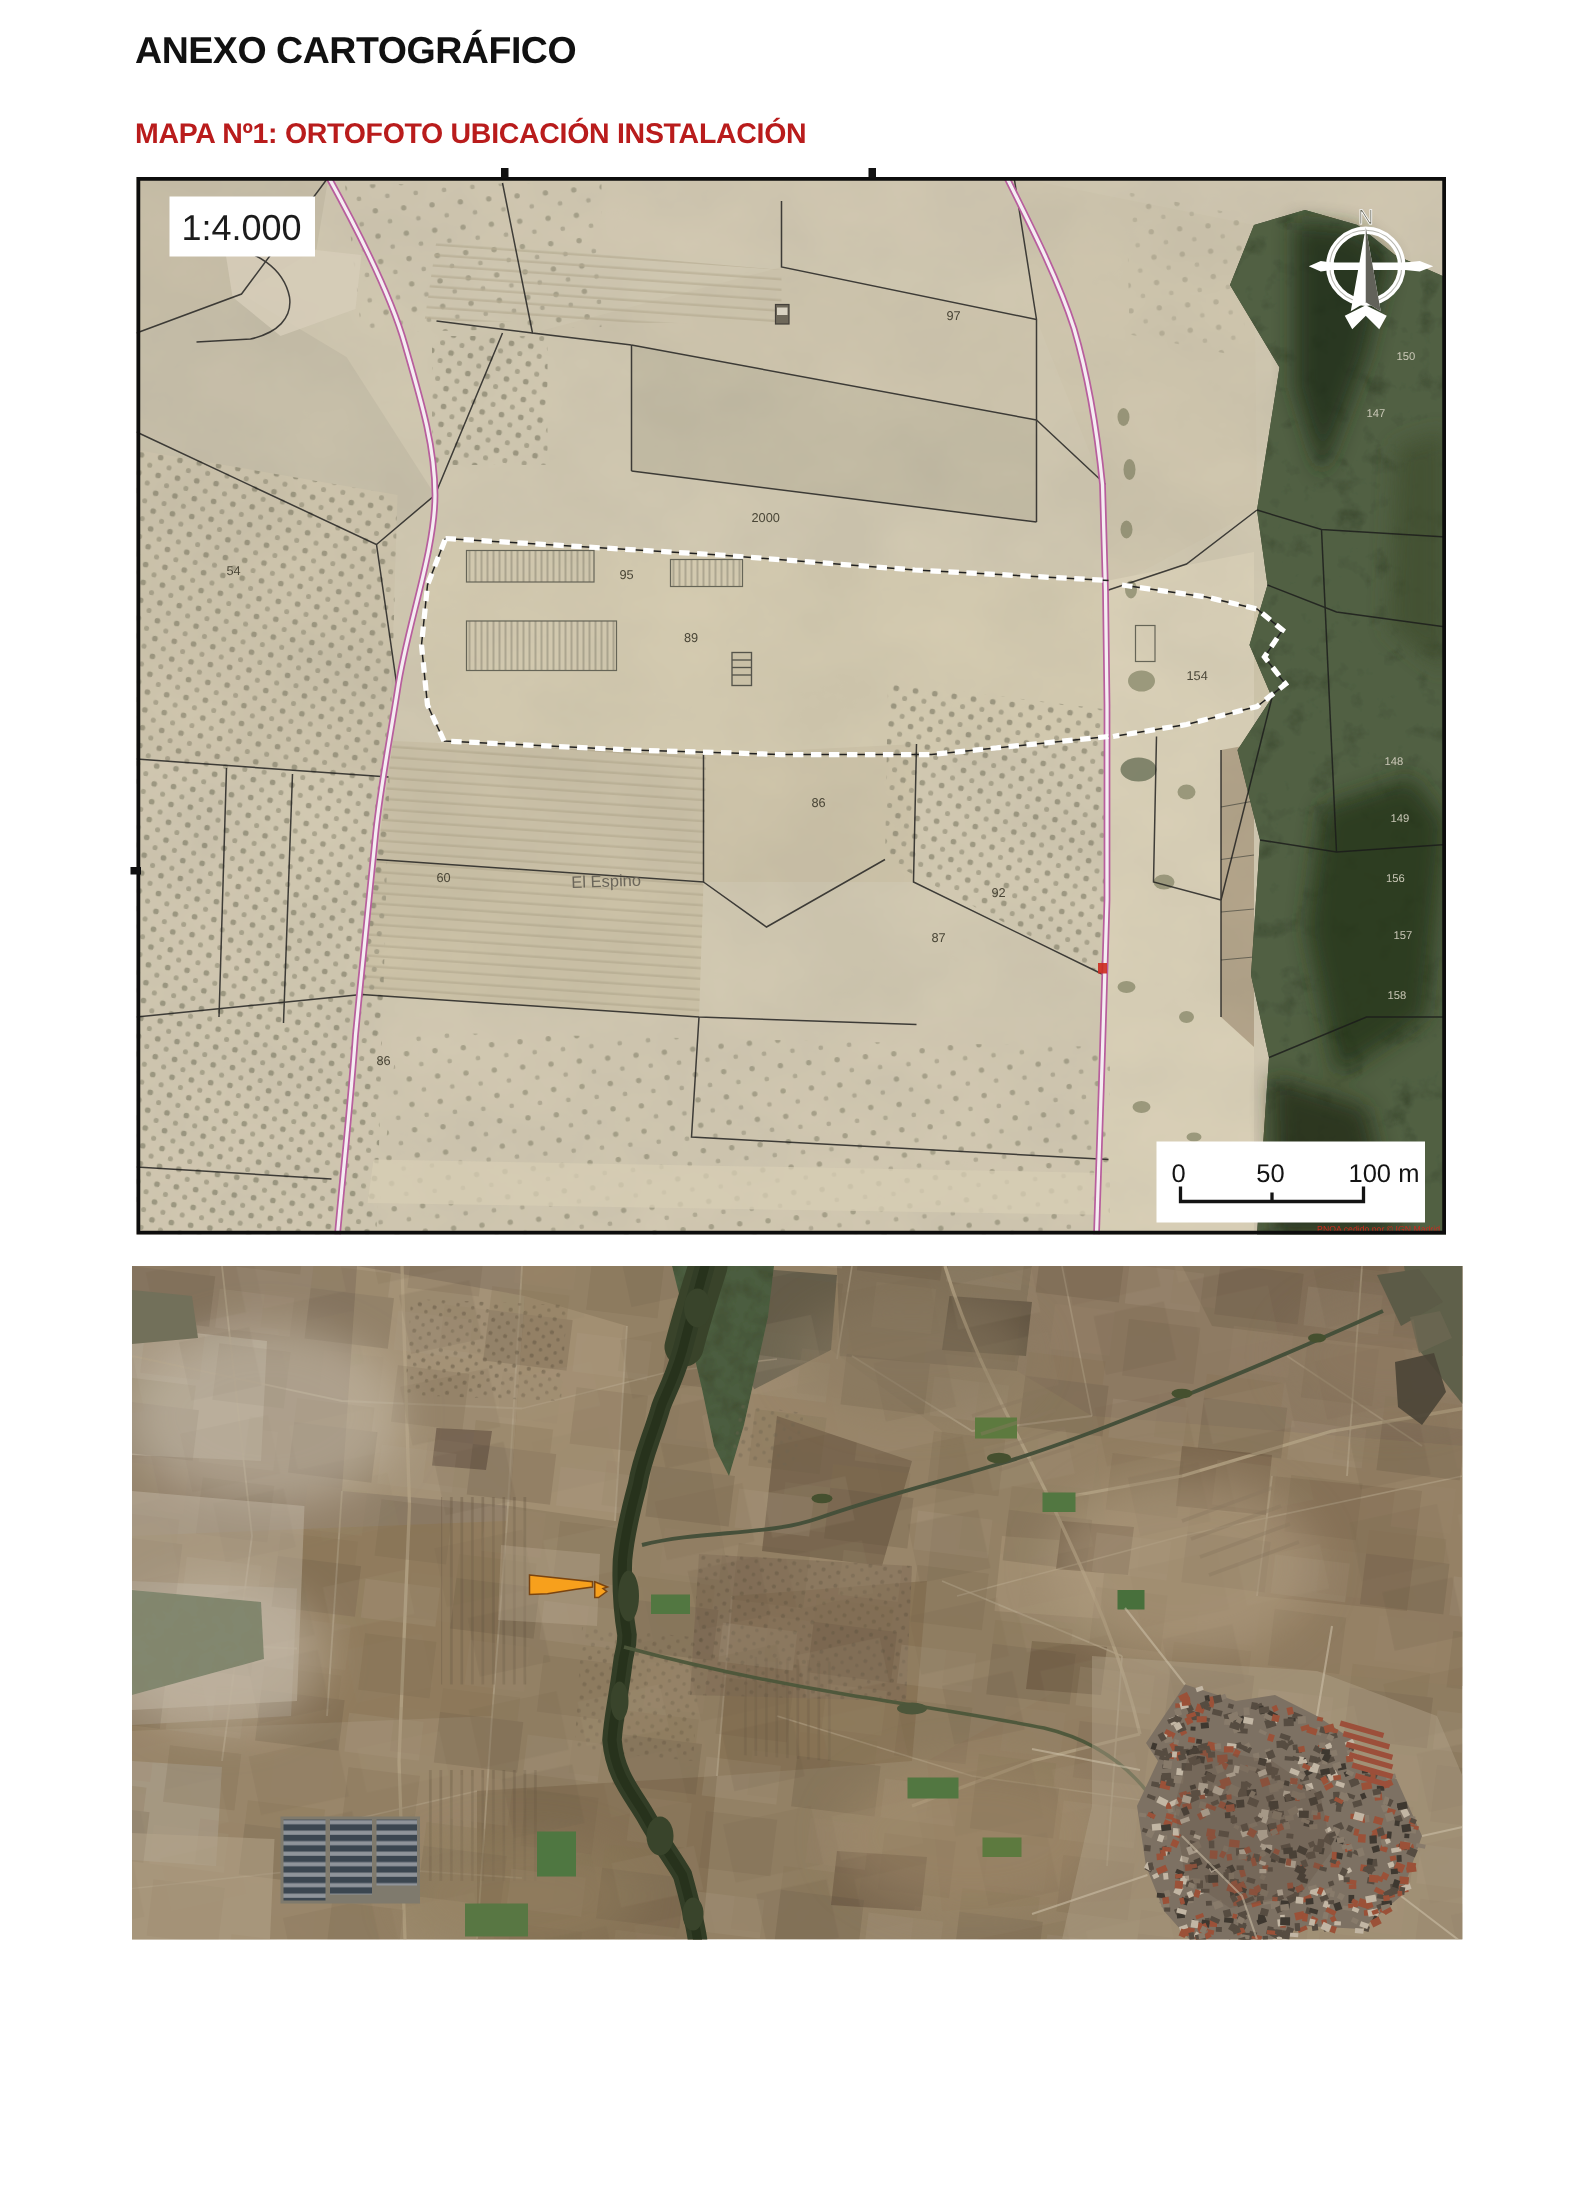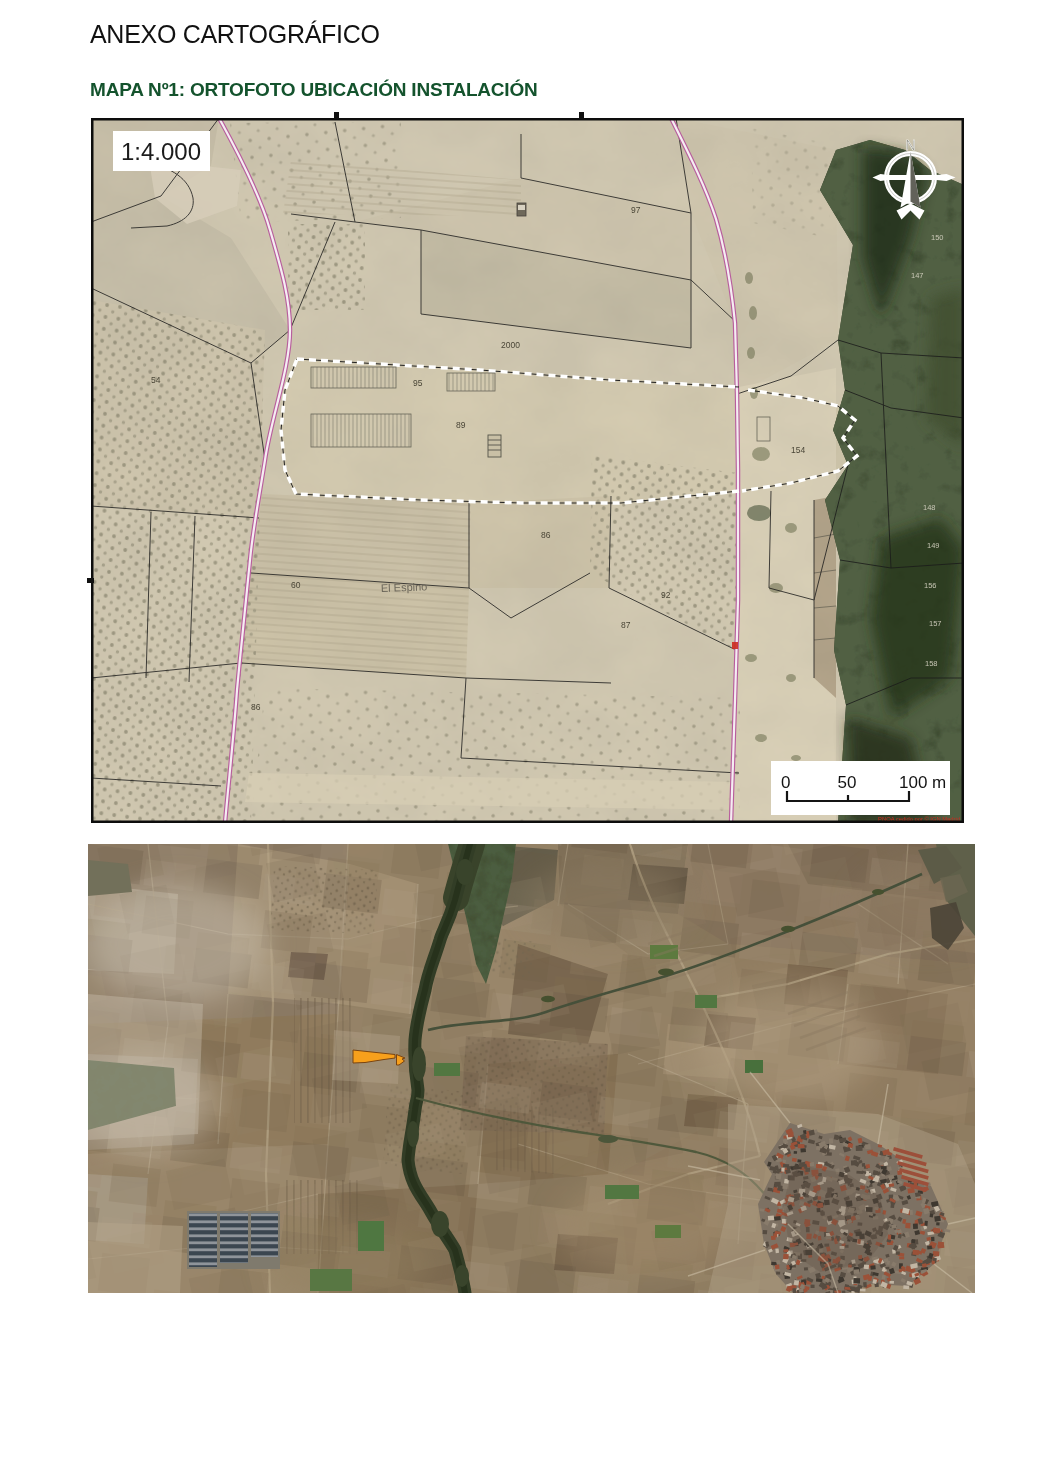--- a/index.html
+++ b/index.html
@@ -2,23 +2,23 @@
 <html><head>
 <meta charset="utf-8">
 <style>
   html,body{margin:0;padding:0;background:#ffffff;}
   body{width:1063px;height:1470px;position:relative;font-family:"Liberation Sans",sans-serif;overflow:hidden;}
   .abs{position:absolute;}
 </style>
 </head>
 <body>
 
-<div class="abs" style="left:90px;top:20px;font-size:25px;font-weight:normal;color:#111;letter-spacing:-0.3px;">ANEXO CARTOGRÁFICO</div>
-
-<div class="abs" style="left:90px;top:79px;font-size:19px;font-weight:bold;color:#14532d;letter-spacing:-0.2px;">MAPA Nº1: ORTOFOTO UBICACIÓN INSTALACIÓN</div>
+<div class="abs" style="left:90px;top:20px;font-size:25px;font-weight:bold;color:#111;letter-spacing:-0.3px;">ANEXO CARTOGRÁFICO</div>
+
+<div class="abs" style="left:90px;top:79px;font-size:19px;font-weight:bold;color:#b91c1c;letter-spacing:-0.2px;">MAPA Nº1: ORTOFOTO UBICACIÓN INSTALACIÓN</div>
 
 <svg class="abs" style="left:91px;top:118px;" width="873" height="705" viewBox="0 0 873 705">
   <defs>
     <filter id="mottle1" x="0%" y="0%" width="100%" height="100%">
       <feTurbulence type="fractalNoise" baseFrequency="0.012 0.016" numOctaves="5" seed="7" result="n"></feTurbulence>
       <feColorMatrix in="n" type="matrix" values="0 0 0 0 0.45  0 0 0 0 0.42  0 0 0 0 0.33  0.9 0.9 0 0 -0.25" result="c"></feColorMatrix>
       <feComposite operator="over" in="c" in2="SourceGraphic"></feComposite>
     </filter>
     <filter id="foresttex" x="-5%" y="-5%" width="110%" height="110%">
       <feTurbulence type="fractalNoise" baseFrequency="0.055" numOctaves="4" seed="3" result="n"></feTurbulence>

